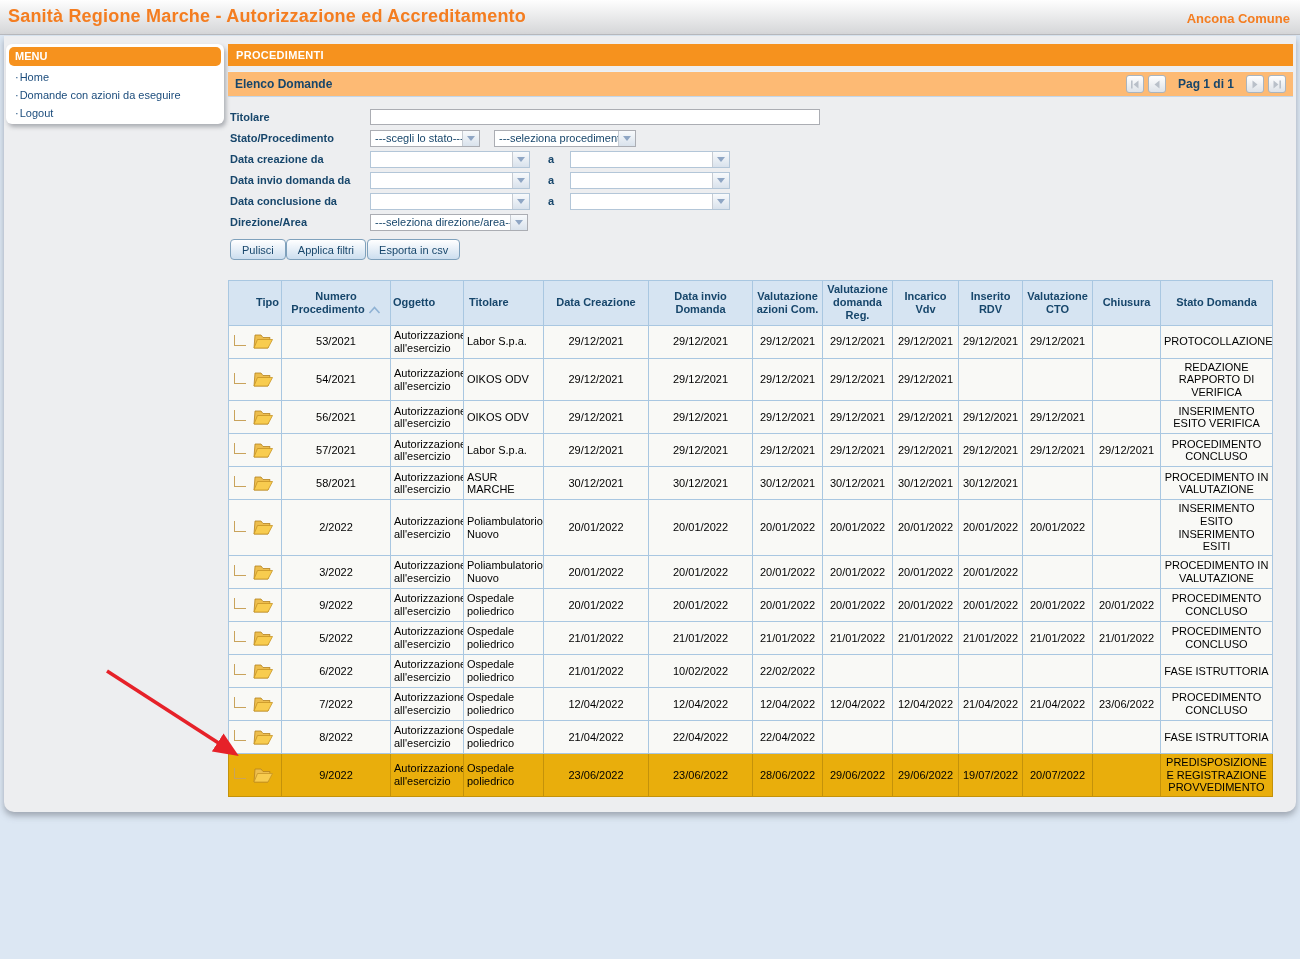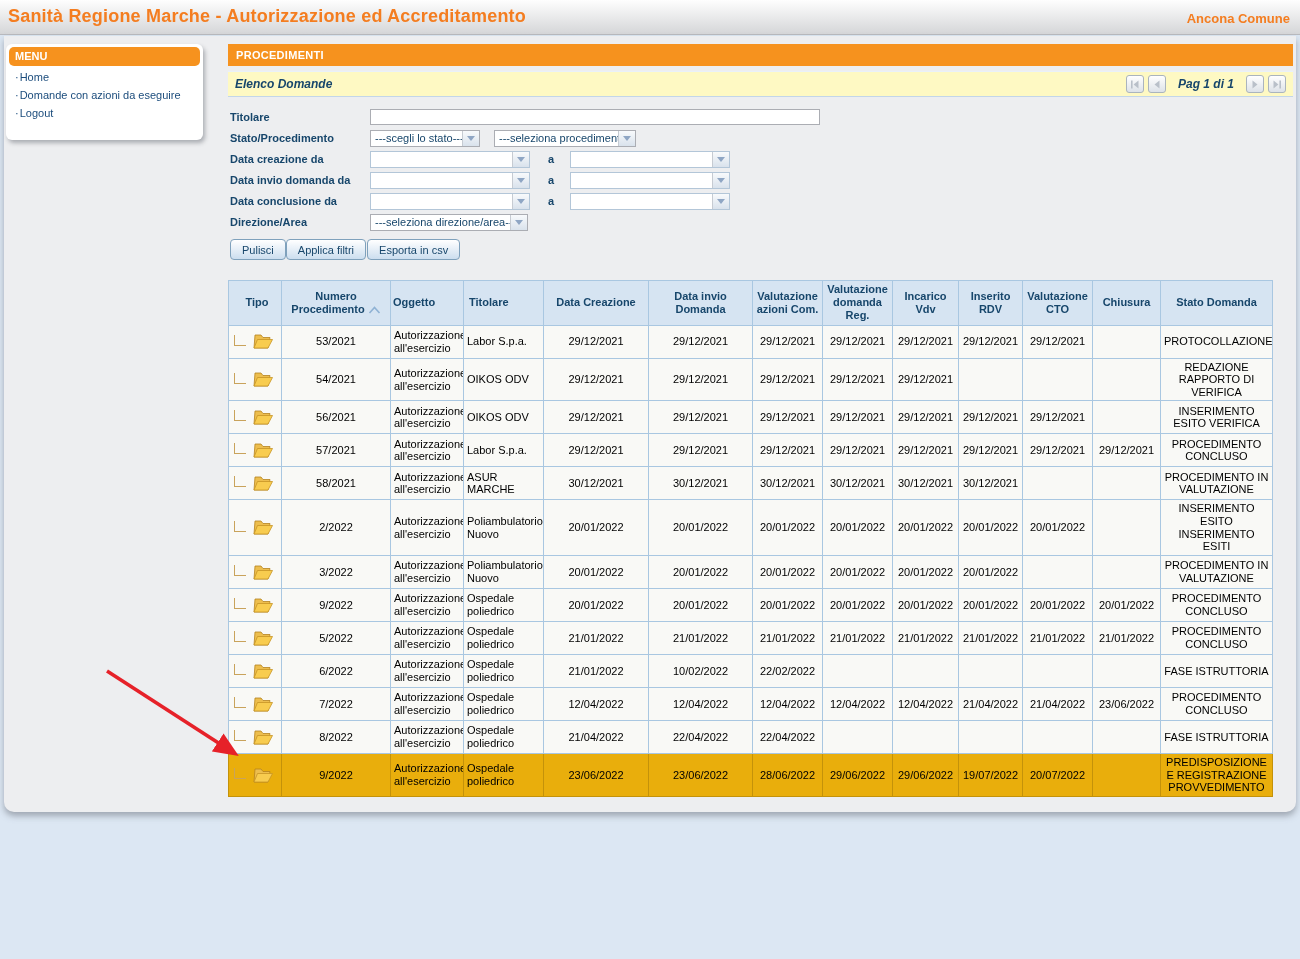--- a/index.html
+++ b/index.html
@@ -26,43 +26,43 @@
   }
   
   .card {
     position:absolute; left:4px; top:36px; width:1292px; height:776px;
     background:#EDEEF0;
     border-radius:0 0 10px 10px;
     box-shadow:0 4px 6px rgba(110,115,125,.55);
   }
   
   .menu {
-    position:absolute; left:6px; top:44px; width:197px;
+    position:absolute; left:6px; top:44px; width:218px;
     background:#FFFFFF; border-radius:6px;
     box-shadow:2px 3px 4px rgba(90,95,105,.45);
-    padding:3px 3px 20px 3px;
+    padding:3px 3px 4px 3px;
   }
   .menu-title {
     background:#F6921E; color:#FFF; font-weight:bold; font-size:11px;
     border-radius:5px; padding:3px 6px 4px 6px;
   }
   .menu-item {
     color:#1B4C7C; font-size:11px; padding:5px 5px 1px 6px; cursor:pointer;
   }
   .menu-item .bullet { margin-right:1px; }
   
   .main { position:absolute; left:228px; top:44px; width:1065px; }
   .proc-bar {
     background:#F6921E; color:#FFF; font-weight:bold; font-size:11px;
     height:22px; line-height:22px; padding-left:8px; letter-spacing:0.3px;
   }
   .elenco-bar {
-    margin-top:5px; height:26px; background:#fef9c3;
+    margin-top:5px; height:26px; background:#fdba74;
     border-top:1px solid #EAF1F8; border-bottom:1px solid #C3D6E9;
-    display:flex; align-items:center; padding:0 7px;font-style:italic;
+    display:flex; align-items:center; padding:0 7px;
   }
   .elenco-title { color:#17466B; font-weight:bold; font-size:12px; flex:0 0 auto; }
   .pagination { margin-left:auto; display:flex; align-items:center; gap:4px; }
   .pg-btn {
     width:18px; height:18px; border:1px solid #AAB4BE; border-radius:3px;
     background:linear-gradient(#FFFFFF,#DDE2E8);
     display:flex; align-items:center; justify-content:center; padding:0;
   }
   .pg-label { color:#17466B; font-weight:bold; font-size:12px; margin:16px 8px; }
   .pg-btn svg { display:block; }
@@ -100,21 +100,21 @@
     color:#17466B; font-size:11px; font-family:"Liberation Sans",sans-serif;
   }
   
   .table-wrap { margin-top:20px; }
   table.grid { border-collapse:collapse; table-layout:fixed; width:1044px; background:#F9F9F6; }
   .grid th, .grid td { border:1px solid #A9C7E1; overflow:hidden; }
   .grid th {
     background:#D6E4F2; color:#17466B; font-weight:bold; font-size:11px;
     text-align:center; vertical-align:middle; height:44px; padding:2px 2px; line-height:1.2;
   }
-  .grid th.h-tipo { text-align:center; padding-left:6px; }
+  .grid th.h-tipo { text-align:right; padding-left:6px; }
   .grid td { font-size:11px; padding:2px 3px; vertical-align:middle; line-height:1.15; }
   .grid tr.data-row { height:33px; }
   td.c-center { text-align:center; }
   td.c-left { text-align:left; }
   td.c-tipo { padding-left:5px; }
   .tipo-cell { display:flex; align-items:center; }
   .branch {
     width:12px; height:11px; margin:0 5px 3px 0; flex:0 0 auto;
     border-left:1px solid #C9A35B; border-bottom:1px solid #C9A35B;
   }

